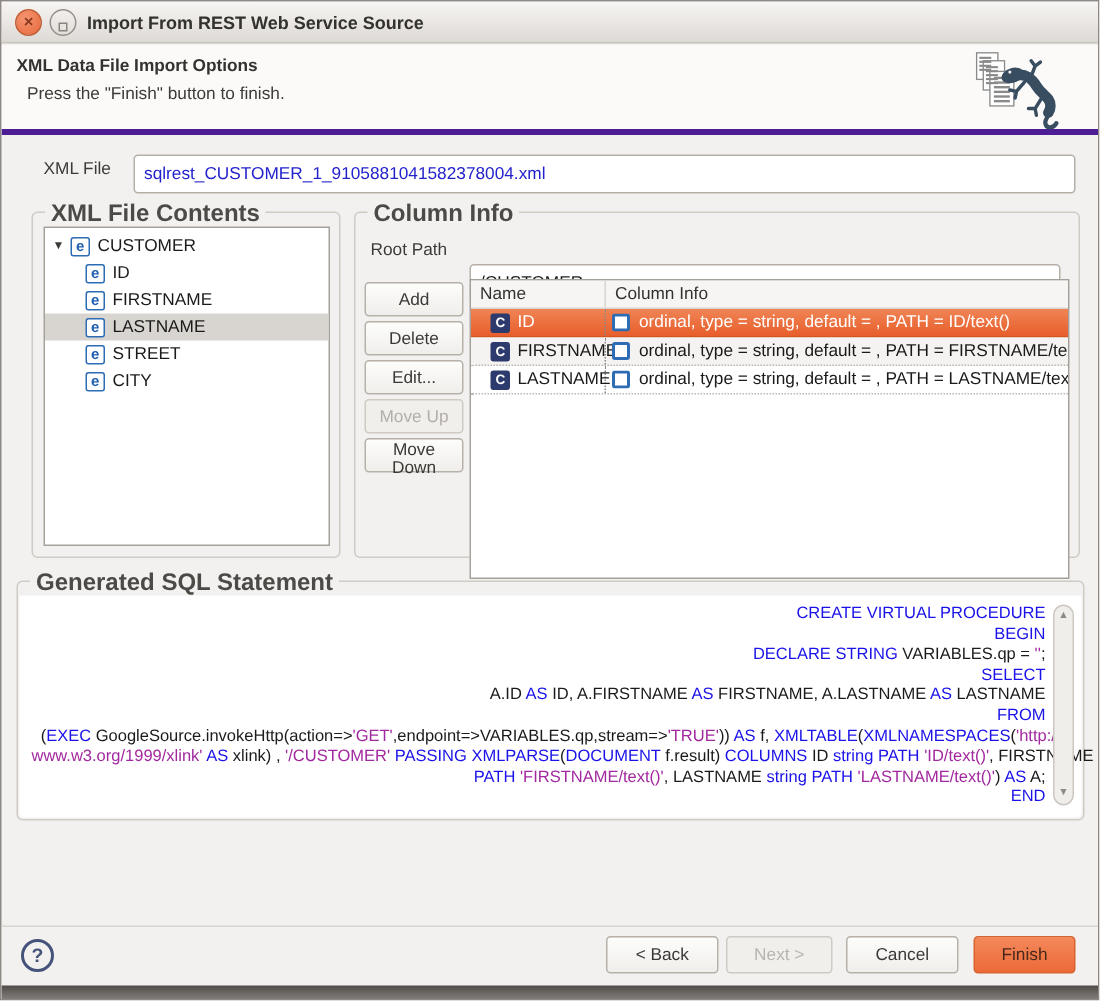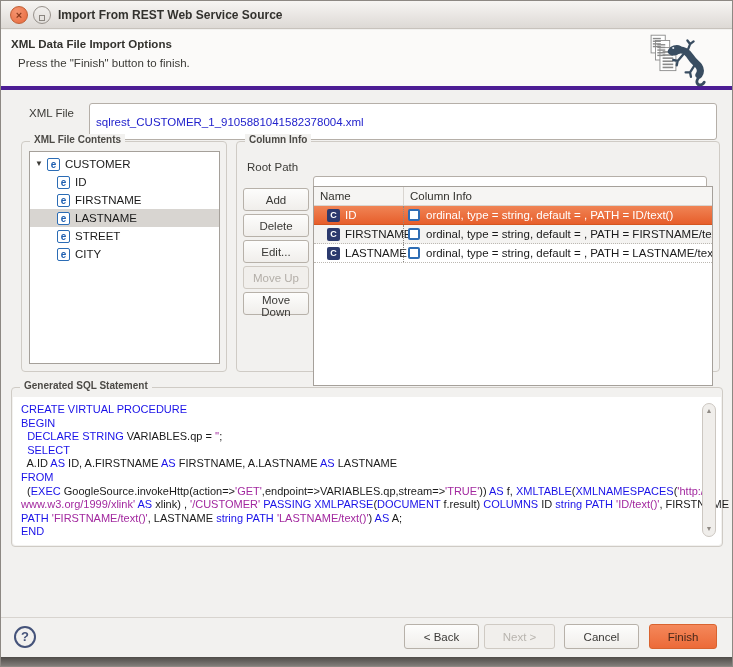--- a/index.html
+++ b/index.html
@@ -23,26 +23,26 @@
   
   .header{position:absolute;top:29px;left:0;right:0;height:60px;background:#fbfaf9;
     border-bottom:4px solid #4c1d95;}
   .hdr-title{position:absolute;left:10px;top:8px;font-size:11.5px;font-weight:bold;color:#33322e;}
   .hdr-sub{position:absolute;left:17px;top:27px;font-size:11.5px;color:#3c3b37;}
   .wizicon{position:absolute;right:26px;top:3px;width:62px;height:54px;}
   
   .lbl{font-size:11.5px;color:#3c3b37;}
   .xml-label{position:absolute;left:28px;top:106px;}
   .field{background:#fff;border:1px solid #b5afa8;border-radius:3px;font-size:11.5px;
-    padding:0 6px;font-family:"Liberation Sans",sans-serif;height:37px;}
+    padding:0 6px;font-family:"Liberation Sans",sans-serif;height:26px;}
   .xml-field{position:absolute;left:88px;top:102px;width:628px;color:#2222cc;}
   
   .group{position:absolute;border:1px solid #cfcbc5;border-radius:4px;}
   .legend{position:absolute;top:-8px;left:8px;background:#f2f1ef;padding:0 4px;
-    font-size:10px;font-weight:bold;color:#4c4a46;white-space:nowrap;}
+    font-size:16px;font-weight:bold;color:#4c4a46;white-space:nowrap;}
   .grp-contents{left:20px;top:140px;width:206px;height:231px;}
   .grp-colinfo{left:235px;top:140px;width:484px;height:231px;}
   .grp-sql{left:10px;top:386px;width:712px;height:160px;}
   
   .tree{position:absolute;left:7px;top:9px;right:6px;bottom:7px;background:#fff;
     border:1px solid #a5a09a;overflow:hidden;padding-top:3px;}
   .trow{height:18px;display:flex;align-items:center;font-size:11.5px;color:#1a1a1a;
     padding-left:5px;cursor:default;}
   .trow.child{padding-left:27px;}
   .trow.selected{background:#d8d5d1;}
@@ -72,21 +72,21 @@
     border-right:1px dotted #8c8884;}
   .cell-info{flex:1;display:flex;align-items:center;padding-left:4px;overflow:hidden;white-space:nowrap;}
   .cicon{flex:0 0 13px;width:13px;height:13px;background:#2c3a6e;color:#fff;border-radius:2px;
     font-weight:bold;font-size:9px;line-height:13px;text-align:center;margin-right:5px;}
   .cbx{flex:0 0 12px;width:12px;height:12px;background:#fff;border:2px solid #2e6db4;
     border-radius:2px;margin-right:6px;}
   
   .sql-area{position:absolute;left:1px;right:1px;top:9px;bottom:1px;background:#fff;
     border-radius:0 0 3px 3px;}
   .sql-text{position:absolute;left:8px;top:6px;right:24px;font-size:11px;line-height:13.6px;}
-  .sql-line{white-space:pre;}
+  .sql-line{white-space:pre;text-align:right;}
   .tok-k{color:#1a12e8;}
   .tok-s{color:#a2289f;}
   .tok-p{color:#1a1a1a;}
   .vscroll{position:absolute;right:5px;top:6px;bottom:8px;width:14px;background:#f0eeeb;
     border:1px solid #ccc7c1;border-radius:7px;}
   .vs-up,.vs-down{position:absolute;left:1px;width:10px;font-size:7px;color:#8f8a84;
     text-align:center;line-height:12px;}
   .vs-up{top:1px;}
   .vs-down{bottom:1px;}
   

